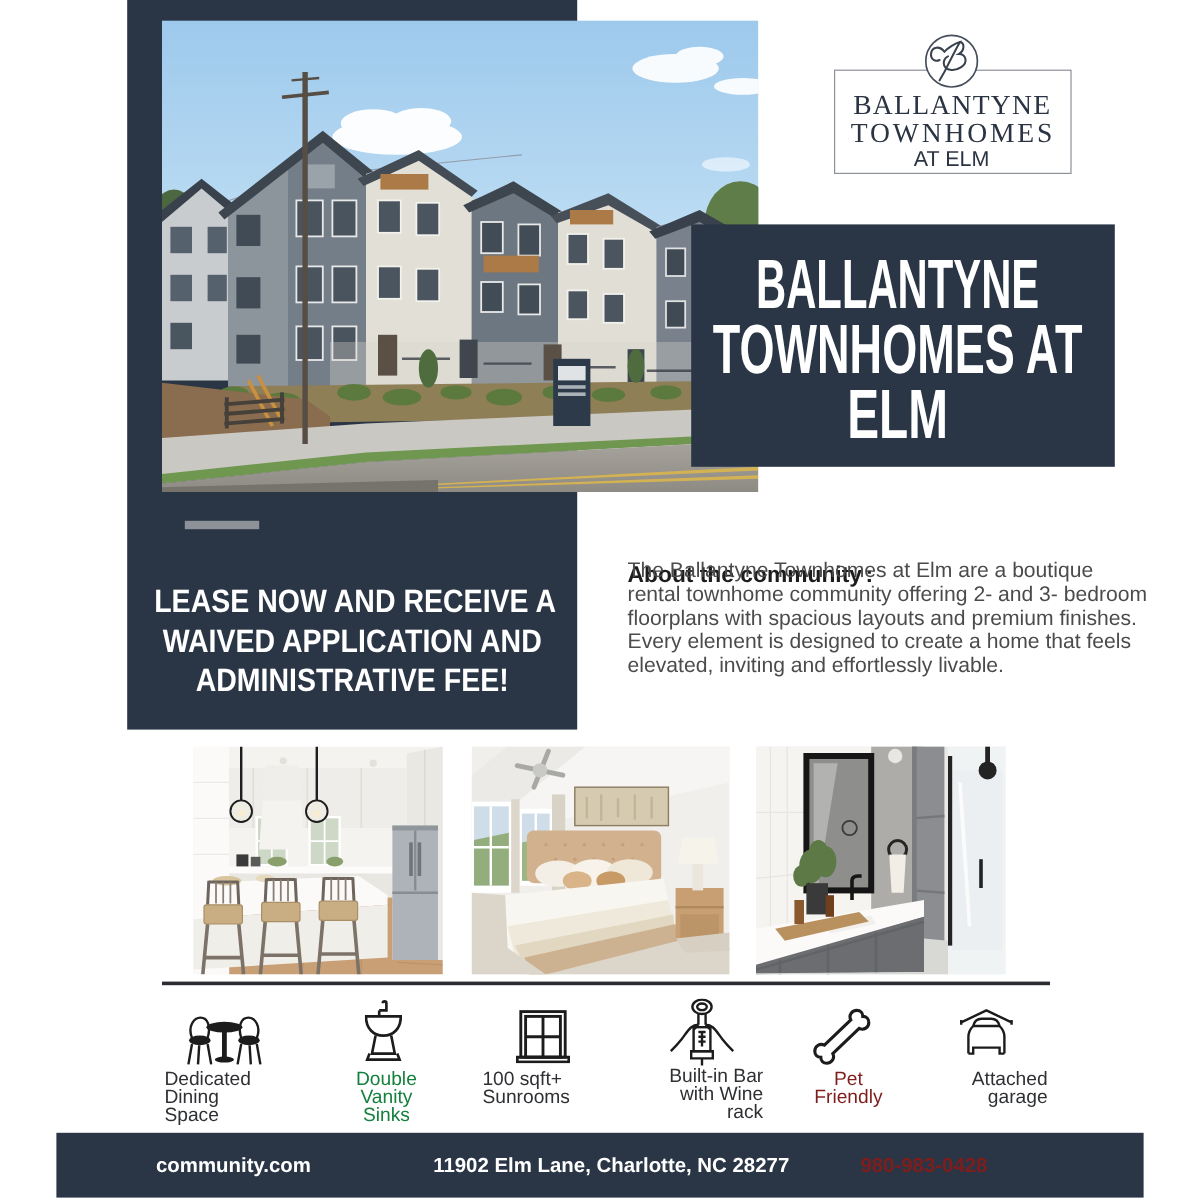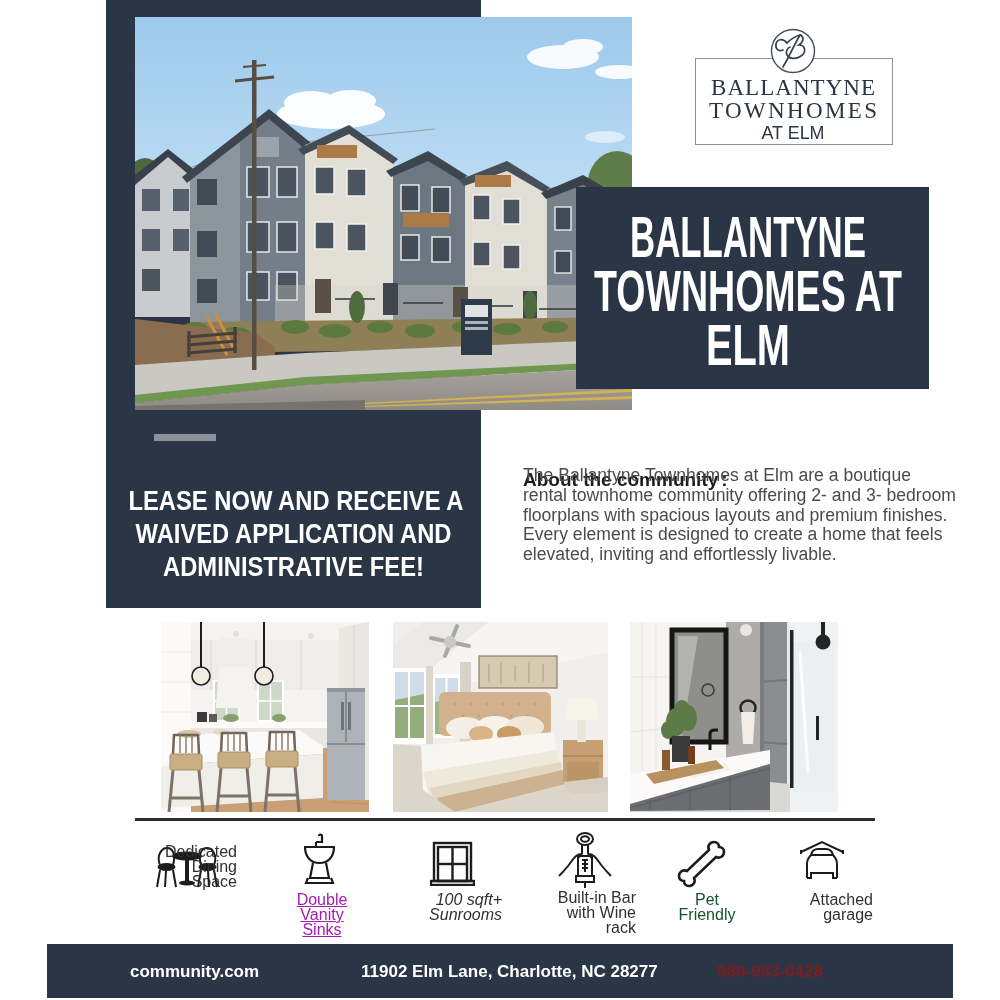--- a/index.html
+++ b/index.html
@@ -512,44 +512,44 @@
     <line x1="14" y1="26" x2="13" y2="42"></line>
     <line x1="49" y1="25" x2="46" y2="42"></line>
     <line x1="62" y1="25" x2="65" y2="42"></line>
     <line x1="56" y1="26" x2="57" y2="42"></line>
   </g>
   <ellipse cx="35" cy="11" rx="15" ry="4.5" fill="#1c1c1c"></ellipse>
   <rect x="33" y="14" width="4" height="22" fill="#1c1c1c"></rect>
   <ellipse cx="35" cy="38" rx="8" ry="2.5" fill="#1c1c1c"></ellipse>
 </svg>
 
-<div class="abs" style="left:137px;top:844px;width:100px;text-align:right;font-size:16px;line-height:15px;color:#2e3033;">Dedicated<br>Dining<br>Space</div>
+<div class="abs" style="left:137px;top:892px;width:100px;text-align:left;font-size:16px;line-height:15px;color:#2e3033;">Dedicated<br>Dining<br>Space</div>
 
 <svg class="abs" style="left:304px;top:833px;" width="31" height="53" viewBox="0 0 31 53">
   <g stroke="#1c1c1c" fill="none" stroke-width="2.2">
     <path d="M12 13 L12 9 M12 9 L18 9 L18 3 C18 1 15 1 15 3"></path>
     <path d="M1 14 L30 14 C30 24 24 30 15.5 30 C7 30 1 24 1 14 Z"></path>
     <path d="M9 30 L6 45 L25 45 L22 30"></path>
     <path d="M4 45 L2 50 L29 50 L27 45"></path>
   </g>
 </svg>
 
-<div class="abs" style="left:272px;top:892px;width:100px;text-align:center;font-size:16px;line-height:15px;color:#a21caf;text-decoration:underline;">Double<br>Vanity<br>Sinks</div>
+<div class="abs" style="left:272px;top:892px;width:100px;text-align:center;font-size:16px;line-height:15px;color:#15803d;">Double<br>Vanity<br>Sinks</div>
 
 <svg class="abs" style="left:430px;top:841px;" width="45" height="45" viewBox="0 0 45 45">
   <g stroke="#1c1c1c" fill="none" stroke-width="2.4">
     <rect x="4" y="2" width="37" height="38"></rect>
     <rect x="8" y="6" width="29" height="34"></rect>
     <line x1="22.5" y1="6" x2="22.5" y2="40"></line>
     <line x1="8" y1="23" x2="37" y2="23"></line>
     <rect x="1" y="40" width="43" height="4"></rect>
   </g>
 </svg>
 
-<div class="abs" style="left:402px;top:892px;width:100px;text-align:right;font-size:16px;line-height:15px;color:#2e3033;font-style:italic;">100 sqft+<br>Sunrooms</div>
+<div class="abs" style="left:402px;top:892px;width:100px;text-align:left;font-size:16px;line-height:15px;color:#2e3033;">100 sqft+<br>Sunrooms</div>
 
 <svg class="abs" style="left:558px;top:832px;" width="54" height="58" viewBox="0 0 54 58">
   <g stroke="#1c1c1c" fill="none" stroke-width="2">
     <ellipse cx="27" cy="7" rx="8" ry="6"></ellipse>
     <ellipse cx="27" cy="7" rx="4" ry="2.8"></ellipse>
     <path d="M24 13 L24 22 M30 13 L30 22"></path>
     <path d="M24 22 C18 22 16 26 10 34 C6 39 3 42 1 44 M24 22 L20 26"></path>
     <path d="M30 22 C36 22 38 26 44 34 C48 39 51 42 53 44 M30 22 L34 26"></path>
     <rect x="20" y="24" width="14" height="20"></rect>
     <path d="M24 28 L30 28 M24 32 L30 32 M24 36 L30 36 M27 28 L27 40"></path>
@@ -557,21 +557,21 @@
     <path d="M27 50 L27 56"></path>
   </g>
 </svg>
 
 <div class="abs" style="left:536px;top:890px;width:100px;text-align:right;font-size:16px;line-height:15px;color:#2e3033;">Built-in Bar<br>with Wine<br>rack</div>
 
 <svg class="abs" style="left:674px;top:840px;" width="52" height="48" viewBox="0 0 52 48">
   <path d="M35 10 C33 6 36 2 40 2 C43 2 45 4 45 7 C48 7 50 9 50 12 C50 16 46 19 42 17 L20 38 C22 42 19 46 15 46 C12 46 10 44 10 41 C7 41 5 39 5 36 C5 32 9 29 13 31 L35 10 Z" fill="none" stroke="#1c1c1c" stroke-width="2.6"></path>
 </svg>
 
-<div class="abs" style="left:657px;top:892px;width:100px;text-align:center;font-size:16px;line-height:15px;color:#14532d;">Pet<br>Friendly</div>
+<div class="abs" style="left:657px;top:892px;width:100px;text-align:center;font-size:16px;line-height:15px;color:#7f1d1d;">Pet<br>Friendly</div>
 
 <svg class="abs" style="left:799px;top:840px;" width="46" height="40" viewBox="0 0 46 40">
   <g stroke="#1c1c1c" fill="none" stroke-width="2">
     <path d="M2 12 L23 2 L44 12"></path>
     <path d="M2 10 L2 14 M44 10 L44 14"></path>
     <path d="M8 38 L8 24 C8 20 10 17 12 15 C13 11 15 9 19 9 L27 9 C31 9 33 11 34 15 C36 17 38 20 38 24 L38 38"></path>
     <path d="M8 38 L12 38 L12 33 L34 33 L34 38 L38 38"></path>
     <path d="M12 15 L34 15"></path>
   </g>
 </svg>

